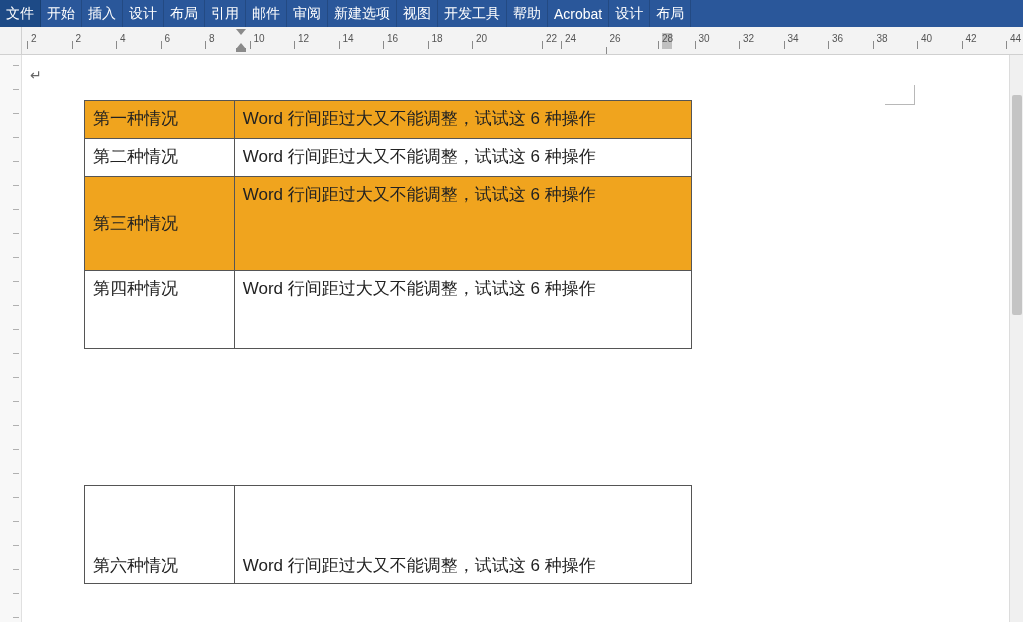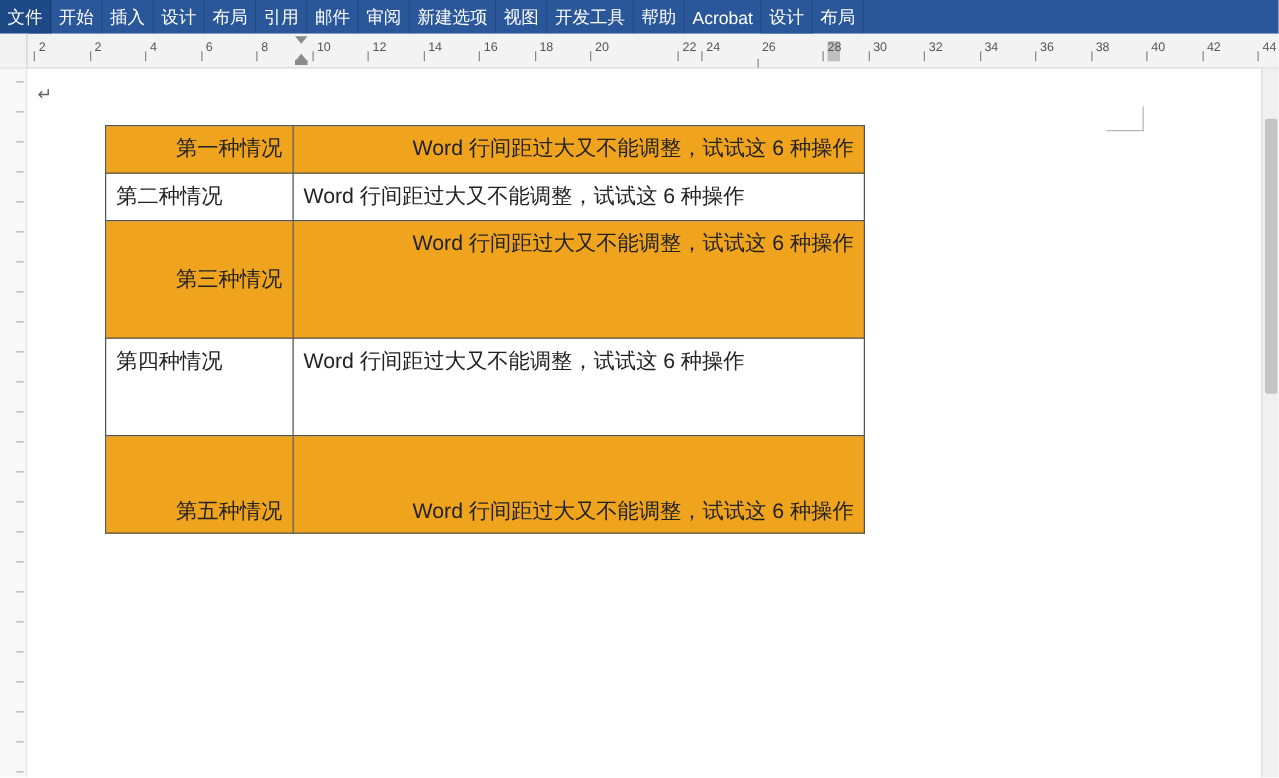--- a/index.html
+++ b/index.html
@@ -165,21 +165,21 @@
   }
   table#tbl1 { top: 45px; width: 608px; }
   table#tbl2 { top: 430px; width: 608px; }
   table.doc-table td {
     border: 1px solid #555;
     padding: 6px 8px;
     vertical-align: top;
   }
   table.doc-table td.c1 { width: 150px; }
   table.doc-table td.c2 { width: 458px; }
-  .hl { background: #f0a41e; text-align: right; }
+  .hl { background: #f0a41e; }
   
   #r1 td { height: 38px; }
   #r2 td { height: 38px; }
   #r3 td { height: 94px; }
   #r4 td { height: 78px; }
   #r5 td { height: 78px; vertical-align: bottom; }
   #r6 td { height: 98px; vertical-align: bottom; }
   #r3 td.c1 { vertical-align: middle; }
   #r3 td.c2 { vertical-align: top; }
   #r4 td { vertical-align: top; }
@@ -362,25 +362,29 @@
         <td class="c2">Word 行间距过大又不能调整，试试这 6 种操作</td>
       </tr>
       <tr id="r3">
         <td class="c1 hl">第三种情况</td>
         <td class="c2 hl">Word 行间距过大又不能调整，试试这 6 种操作</td>
       </tr>
       <tr id="r4">
         <td class="c1">第四种情况</td>
         <td class="c2">Word 行间距过大又不能调整，试试这 6 种操作</td>
       </tr>
-      <tr id="r5">
-        <td class="c1 hl">第五种情况</td>
-        <td class="c2 hl">Word 行间距过大又不能调整，试试这 6 种操作</td>
-      </tr>
     </tbody>
       </table>
 
+    <table class="doc-table" id="tbl2">
+      <tbody>
+          <tr id="r6">
+        <td class="c1">第六种情况</td>
+        <td class="c2">Word 行间距过大又不能调整，试试这 6 种操作</td>
+      </tr>
+    </tbody>
+      </table>
   </div>
 </div>
 
 <div class="vscroll">
   <div class="thumb"></div>
 </div>
 
 </body></html>

